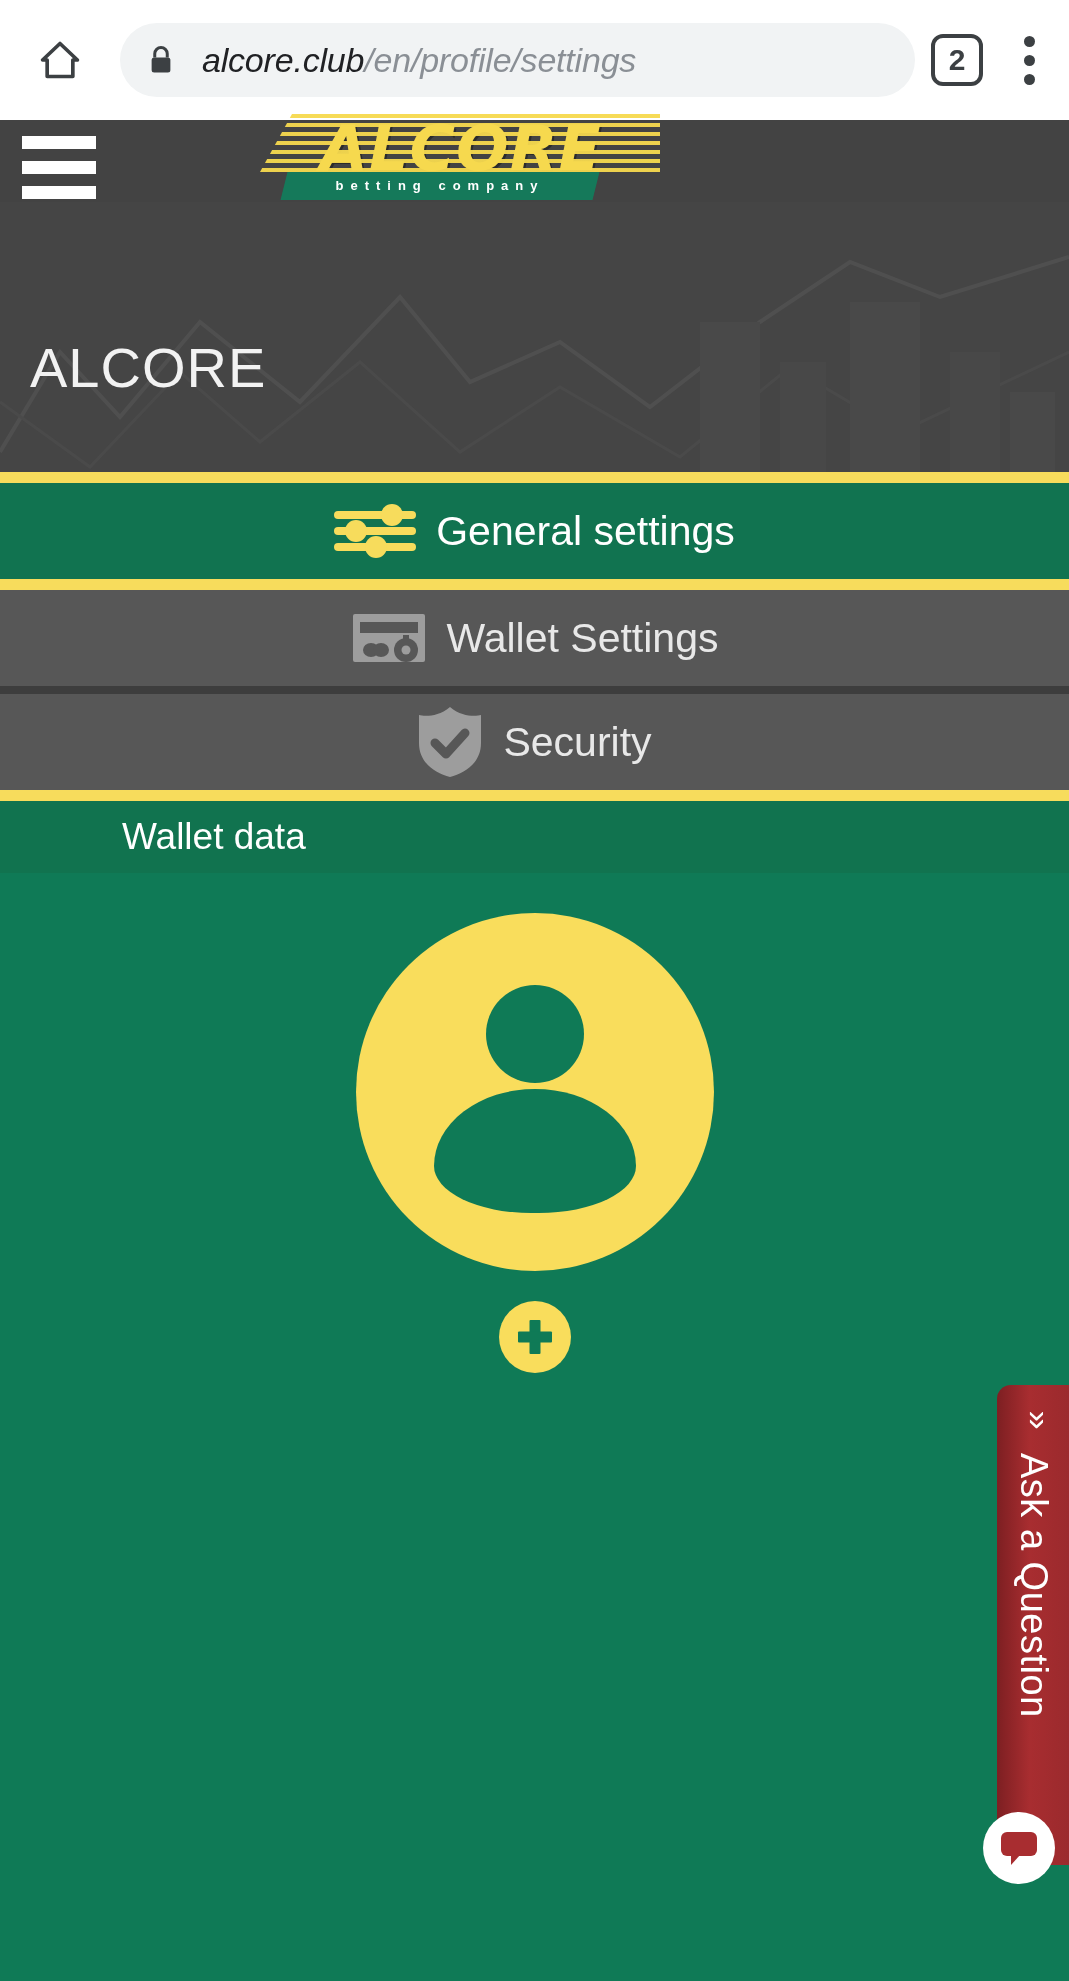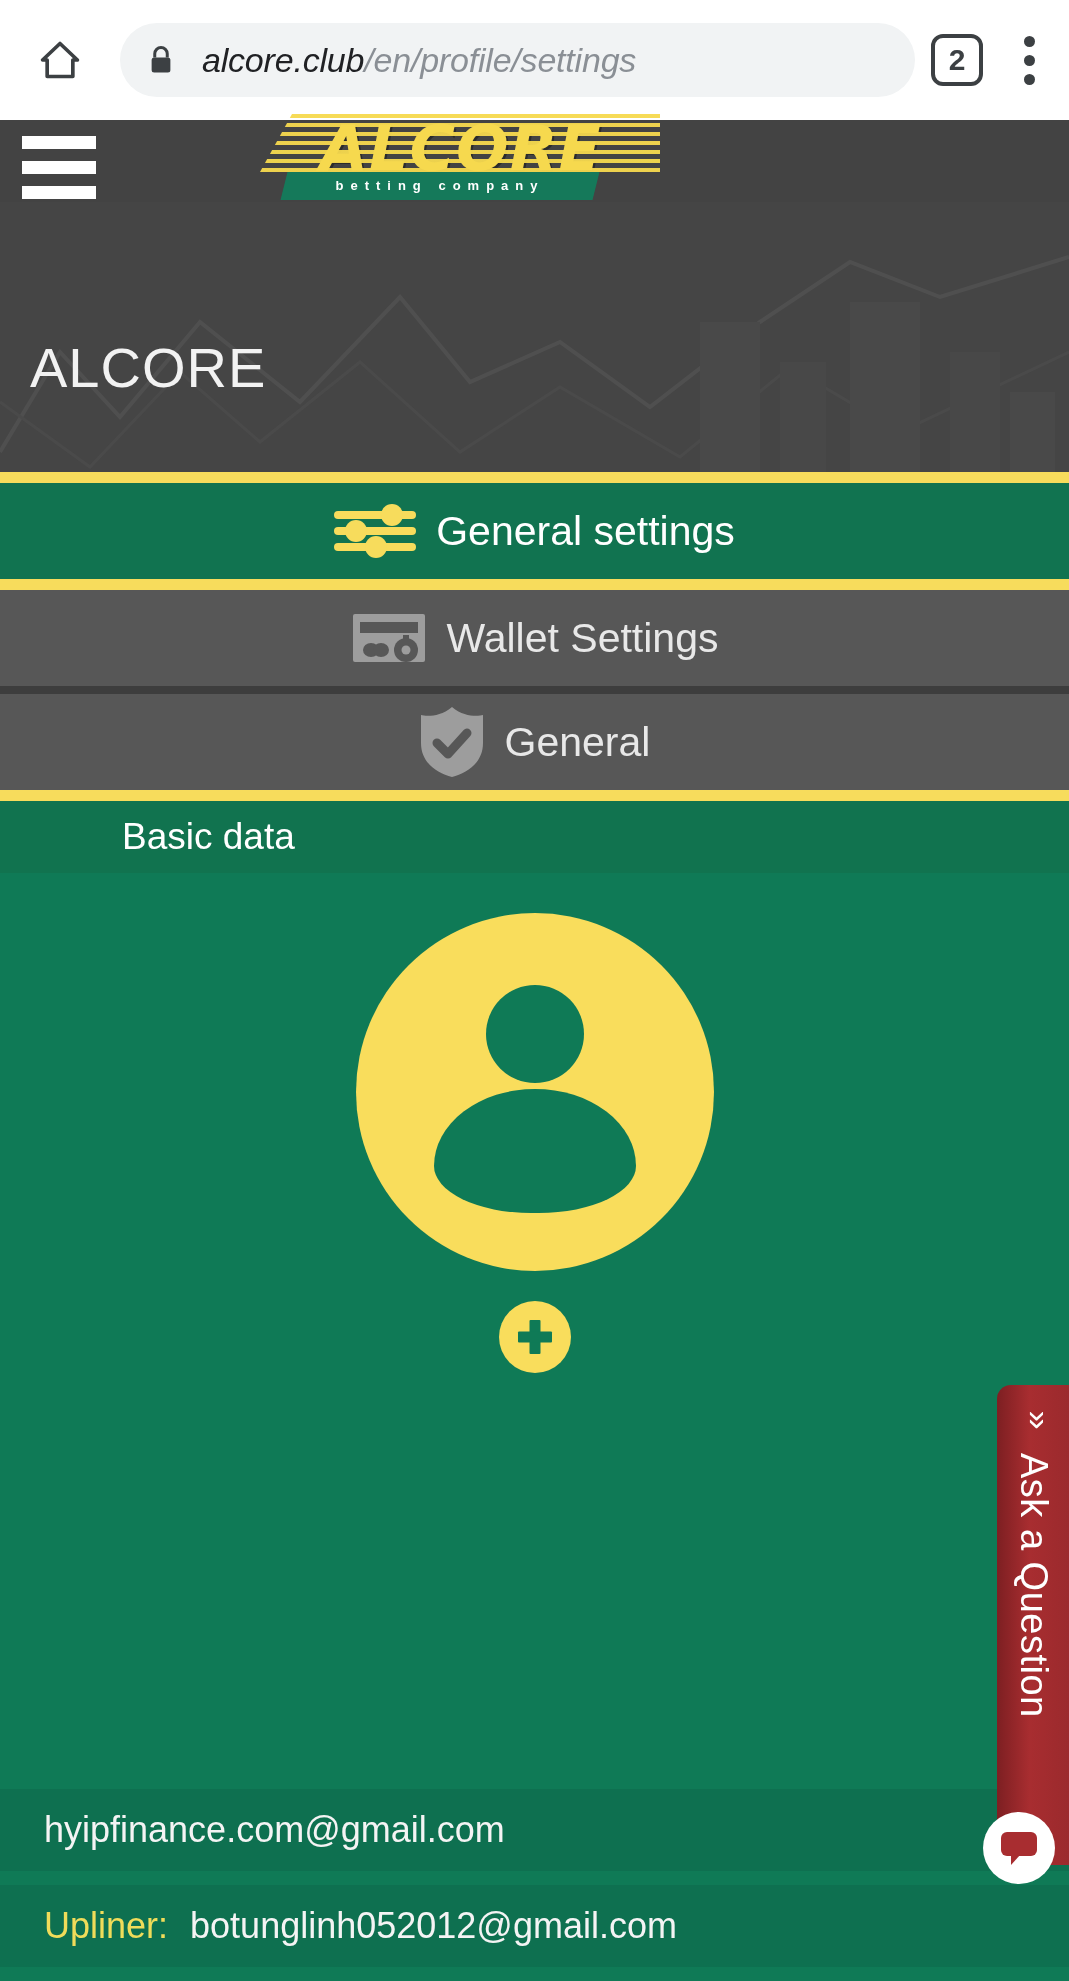--- a/index.html
+++ b/index.html
@@ -246,49 +246,40 @@
       <span class="tab-label">Wallet Settings</span>
     </div>
 
     <div class="dark-sep"></div>
 
     <div class="tab inactive">
       <svg class="ico" width="66" height="74" viewBox="0 0 66 74">
         <path d="M33 2 C46 13 60 11 64 10 L64 38 C64 58 48 68 33 72 C18 68 2 58 2 38 L2 10 C6 11 20 13 33 2 Z" fill="#9d9d9d"></path>
         <polyline points="18,38 29,49 48,28" fill="none" stroke="#575757" stroke-width="9" stroke-linecap="round" stroke-linejoin="round"></polyline>
       </svg>
-      <span class="tab-label">General</span>
+      <span class="tab-label">Security</span>
     </div>
 
     <div class="yellow-bar"></div>
 
     <div class="section-head">
-      <span>Basic data</span>
+      <span>Wallet data</span>
     </div>
 
     <div class="panel">
       <div class="avatar-wrap">
         <div class="avatar">
           <div class="head"></div>
           <div class="body"></div>
         </div>
         <button class="add-btn"></button>
       </div>
     </div>
   </div>
 
-  <div style="position:absolute; left:0; bottom:14px; width:1069px;">
-    <div class="field-row">
-      <span class="val">hyipfinance.com@gmail.com</span>
-    </div>
-    <div class="field-row">
-      <span class="lbl">Upliner:</span>
-      <span class="val">botunglinh052012@gmail.com</span>
-    </div>
-  </div>
 
   <div class="ask-tab">
     <div class="ask-chev">«</div>
     <div class="ask-text">Ask a Question</div>
   </div>
   <div class="chat-fab">
     <svg width="42" height="40" viewBox="0 0 42 40">
       <rect x="3" y="4" width="36" height="24" rx="6" fill="#a82d30"></rect>
       <path d="M13 27 L13 37 L22 27 Z" fill="#a82d30"></path>
     </svg>

